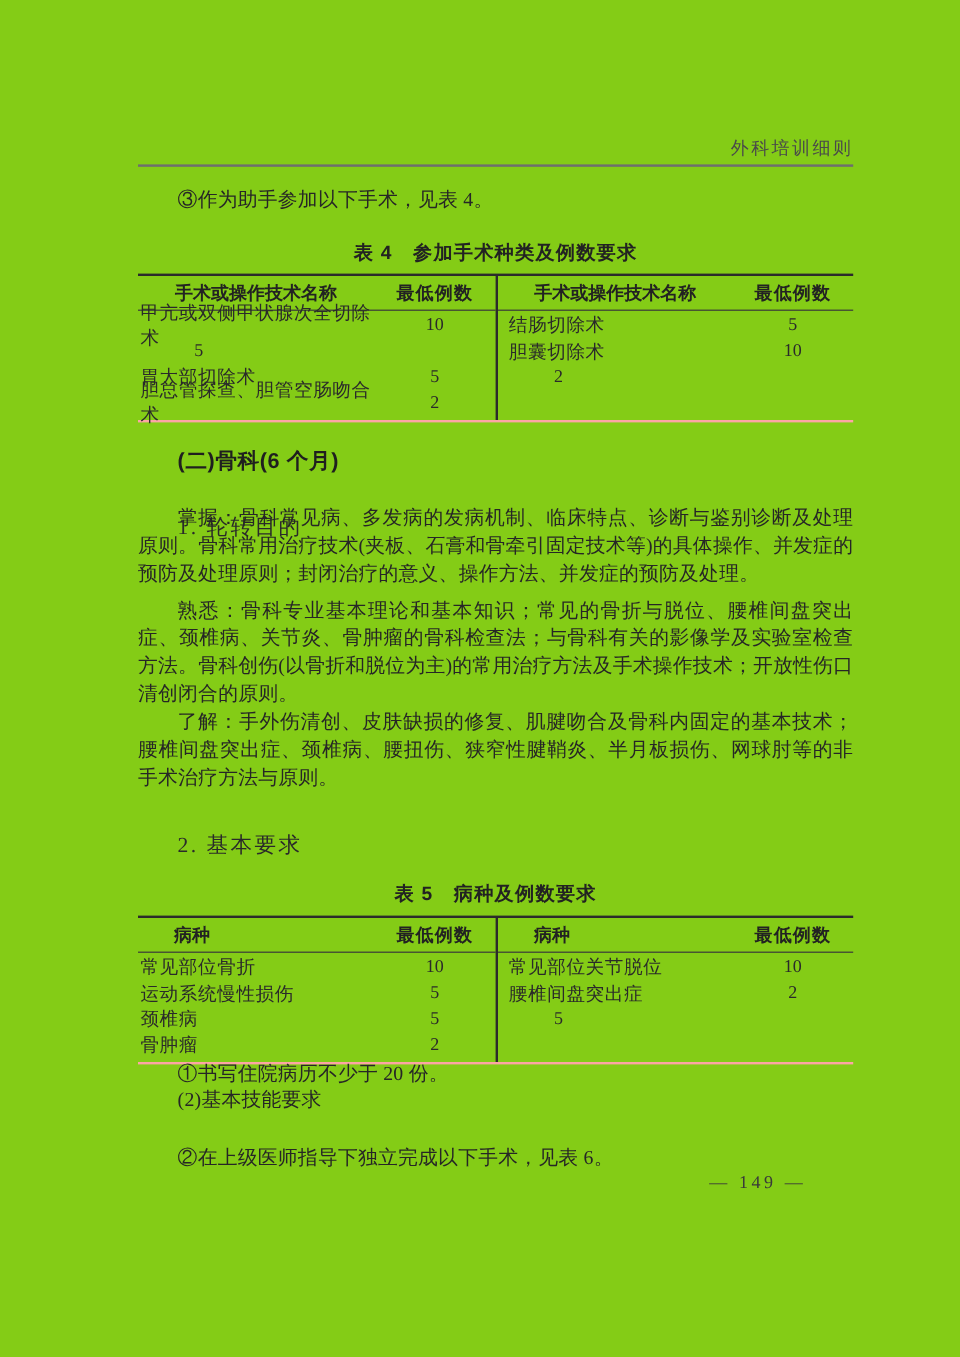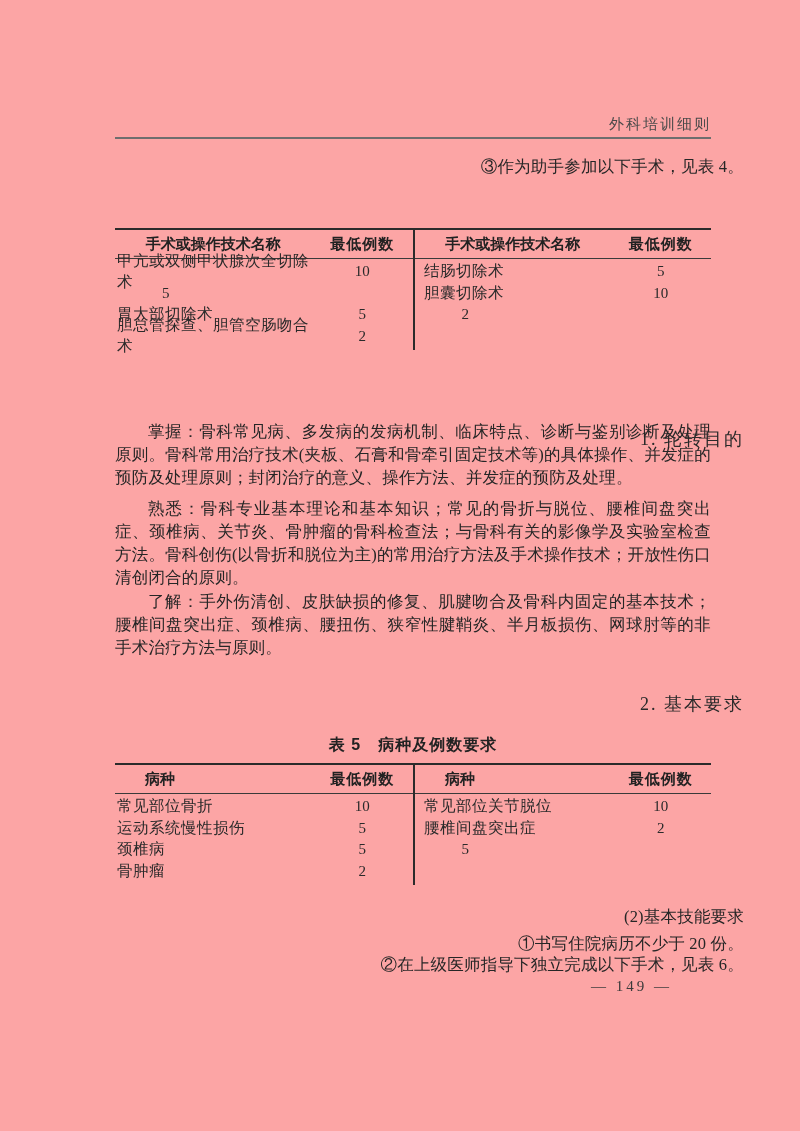--- a/index.html
+++ b/index.html
@@ -1,31 +1,31 @@
 <!DOCTYPE html>
 <html><head>
 <meta charset="utf-8">
 <style>
   html,body{margin:0;padding:0;background:#ffffff;}
   .page{
-    position:relative;width:800px;height:1131px;background:#fca5a5;overflow:hidden;
+    position:relative;width:800px;height:1131px;background:#84cc16;overflow:hidden;
     font-family:"Liberation Serif","DejaVu Serif",serif;color:#262626;
   }
   .abs{position:absolute;}
   .content-x{left:115px;width:596px;}
 
   .running-header{
     top:114px;right:89px;font-size:15px;letter-spacing:2px;color:#4a4a4a;line-height:20px;
   }
   .header-rule{
     top:137px;left:115px;width:596px;height:2px;background:#6e6e6e;
   }
 
   .body-text{font-size:16.5px;line-height:23px;letter-spacing:0.2px;color:#262626;}
-  .indent{padding-left:33px;text-align:right;}
+  .indent{padding-left:33px;}
   .para{top:0;text-align:justify;text-indent:33px;}
 
   .table-title{
     left:115px;width:596px;text-align:center;
     font-family:"Liberation Sans","DejaVu Sans",sans-serif;font-weight:700;
     font-size:16px;letter-spacing:1px;color:#222;
   }
 
   .btable{
     left:115px;width:596px;display:flex;
@@ -61,20 +61,21 @@
 </head>
 <body>
 
 <div class="page">
 
   <div class="abs running-header">外科培训细则</div>
   <div class="abs header-rule"></div>
 
   <div class="abs content-x body-text indent" style="top:155px;">③作为助手参加以下手术，见表 4。</div>
 
+  <div class="abs table-title" style="top:201px;">表 4　参加手术种类及例数要求</div>
 
   <div class="abs btable t4" style="top:228px;">
     <div class="thalf">
       <div class="thead">
         <span class="hname">手术或操作技术名称</span>
         <span class="hcount">最低例数</span>
       </div>
       <div class="tbody">
           <div class="trow">
             <span class="tname">甲亢或双侧甲状腺次全切除术</span>
@@ -107,20 +108,21 @@
             <span class="tname">胆囊切除术</span>
             <span class="tcount">10</span>
           </div>
           <div class="trow">
             <span class="tcount">2</span>
           </div>
         </div>
     </div>
   </div>
 
+  <div class="abs content-x section-heading indent" style="top:372px;">(二)骨科(6 个月)</div>
   <div class="abs content-x kai indent" style="top:400px;">1. 轮转目的</div>
 
   <div class="abs content-x body-text para" style="top:420px;">掌握：骨科常见病、多发病的发病机制、临床特点、诊断与鉴别诊断及处理原则。骨科常用治疗技术(夹板、石膏和骨牵引固定技术等)的具体操作、并发症的预防及处理原则；封闭治疗的意义、操作方法、并发症的预防及处理。</div>
   <div class="abs content-x body-text para" style="top:497px;">熟悉：骨科专业基本理论和基本知识；常见的骨折与脱位、腰椎间盘突出症、颈椎病、关节炎、骨肿瘤的骨科检查法；与骨科有关的影像学及实验室检查方法。骨科创伤(以骨折和脱位为主)的常用治疗方法及手术操作技术；开放性伤口清创闭合的原则。</div>
   <div class="abs content-x body-text para" style="top:590px;">了解：手外伤清创、皮肤缺损的修复、肌腱吻合及骨科内固定的基本技术；腰椎间盘突出症、颈椎病、腰扭伤、狭窄性腱鞘炎、半月板损伤、网球肘等的非手术治疗方法与原则。</div>
 
   <div class="abs content-x kai indent" style="top:665px;">2. 基本要求</div>
 
   <div class="abs table-title" style="top:735px;">表 5　病种及例数要求</div>
 
@@ -164,18 +166,18 @@
             <span class="tcount">2</span>
           </div>
           <div class="trow">
             <span class="tcount">5</span>
           </div>
         </div>
     </div>
   </div>
 
   <div class="abs content-x body-text indent" style="top:905px;">(2)基本技能要求</div>
-  <div class="abs content-x body-text indent" style="top:932px;">①书写住院病历不少于 20 份。</div>
+  <div class="abs content-x body-text indent" style="top:883px;">①书写住院病历不少于 20 份。</div>
   <div class="abs content-x body-text indent" style="top:953px;">②在上级医师指导下独立完成以下手术，见表 6。</div>
 
   <div class="abs footer-page-number">— 149 —</div>
 
 </div>
 
 </body></html>

